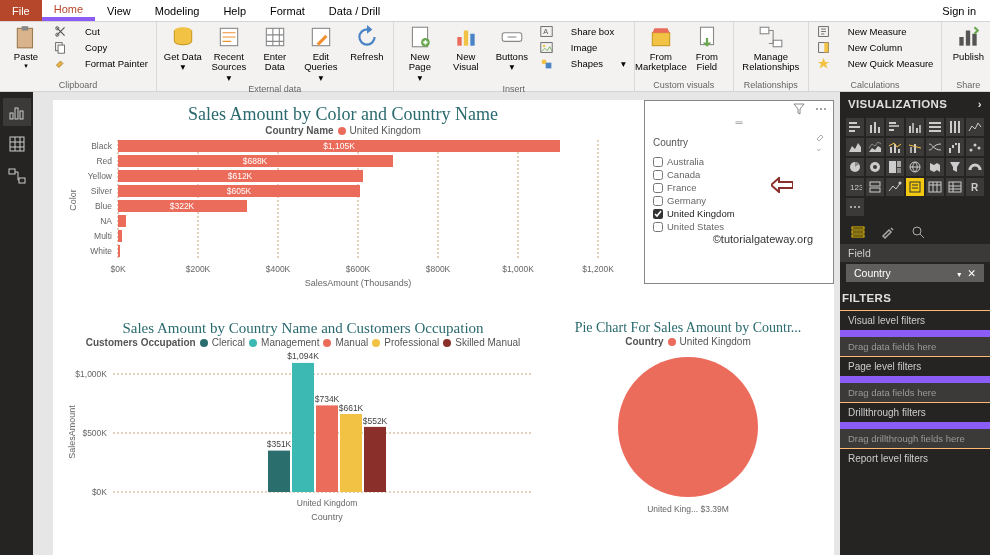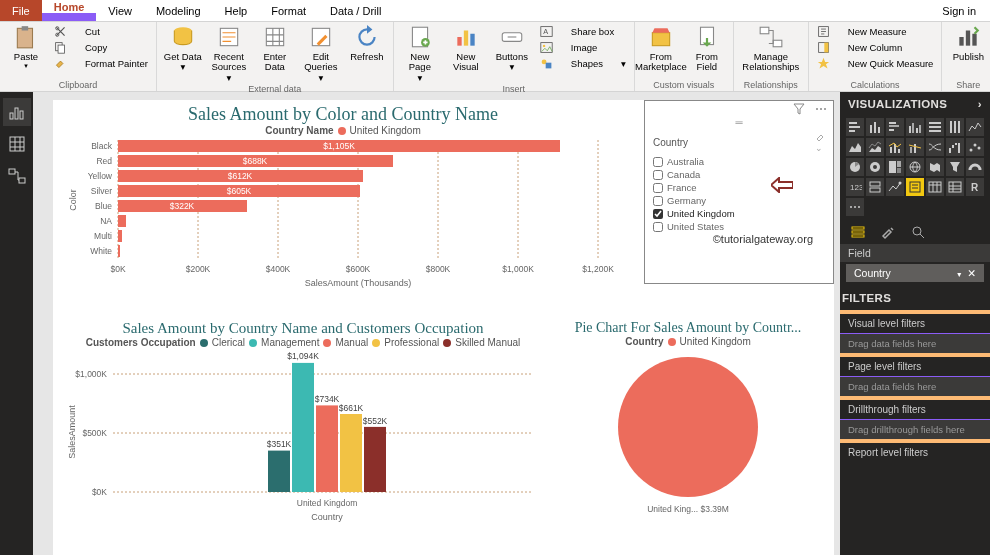--- a/index.html
+++ b/index.html
@@ -1,20 +1,20 @@
 <!DOCTYPE html>
 <html><head>
 <meta charset="utf-8">
 <style>
 * { box-sizing: border-box; margin: 0; padding: 0; font-family: "Segoe UI", Arial, sans-serif; }
 html, body { width: 990px; height: 555px; overflow: hidden; background: #fff; }
 .tabs { height: 22px; background: #fff; display: flex; align-items: stretch; border-bottom: 1px solid #d4d4d4; font-size: 11px; }
 .tab { padding: 4px 12px; cursor: pointer; display: flex; align-items: center; }
 .tab.file { background: #b7472a; color: #fff; }
-.tab.active { border-bottom: 8px solid #8b5cf6; color: #b7472a; font-weight: bold; }
+.tab.active { border-bottom: 4px solid #8b5cf6; color: #b7472a; }
 .signin { margin-left: auto; padding: 4px 14px; }
 .ribbon { height: 70px; background: #f3f2f1; border-bottom: 1px solid #d4d4d4; display: flex; }
 .rgroup { display: flex; flex-direction: column; border-right: 1px solid #d9d9d9; padding: 2px 6px 1px 6px; }
 .rgroup-items { flex: 1; display: flex; align-items: flex-start; gap: 6px; }
 .rgroup-label { text-align: center; font-size: 9px; color: #666; padding-top: 1px; }
 .rbtn-big { display: flex; flex-direction: column; align-items: center; width: 40px; cursor: pointer; font-size: 9.5px; text-align: center; line-height: 1.1; }
 .rbtn-big .ic { width: 26px; height: 26px; margin-bottom: 2px; }
 .rbtn-small-col { display: flex; flex-direction: column; gap: 1px; }
 .rbtn-small { display: flex; align-items: center; gap: 18px; font-size: 9.5px; cursor: pointer; padding: 1px 2px; white-space: nowrap; }
 .rbtn-small .ic { width: 13px; height: 13px; }
@@ -55,22 +55,22 @@
 .viz-grid { display: grid; grid-template-columns: repeat(7, 18px); gap: 2px; padding: 2px 6px 4px 6px; }
 .viz-ic { width: 18px; height: 18px; background: #3b3a39; cursor: pointer; display: flex; align-items: center; justify-content: center; }
 .viz-ic.sel { background: #f2c811; }
 .viz-ic svg { width: 14px; height: 14px; }
 .rp-tabs { display: flex; gap: 14px; padding: 4px 10px; }
 .rp-tabs svg { stroke: #aaa; }
 .rp-tabs .act svg { stroke: #f2c811; }
 .field-row { background: #3b3a39; padding: 3px 8px; font-size: 10.5px; color: #ccc; }
 .field-val { background: #605e5c; padding: 3px 8px; font-size: 10.5px; color: #fff; display: flex; justify-content: space-between; align-items: center; margin: 2px 6px 4px 6px; }
 .rp-section-head { padding: 6px 2px; font-weight: 600; font-size: 11.5px; letter-spacing: 0.3px; }
-.filter-row { padding: 4px 8px; font-size: 10px; color: #ccc; border-top: 4px solid #fdba74; }
-.filter-drop { padding: 4px 8px; font-size: 9.5px; color: #999; background: #3b3a39; border-top: 1px solid #8b5cf6; }
+.filter-row { padding: 4px 8px; font-size: 10px; color: #ccc; border-top: 1px solid #fdba74; }
+.filter-drop { padding: 4px 8px; font-size: 9.5px; color: #999; background: #3b3a39; border-top: 7px solid #8b5cf6; }
 </style>
 </head>
 <body>
 
 <div class="tabs">
   <div class="tab file">File</div>
   <div class="tab active">Home</div>
   <div class="tab">View</div>
   <div class="tab">Modeling</div>
   <div class="tab">Help</div>

